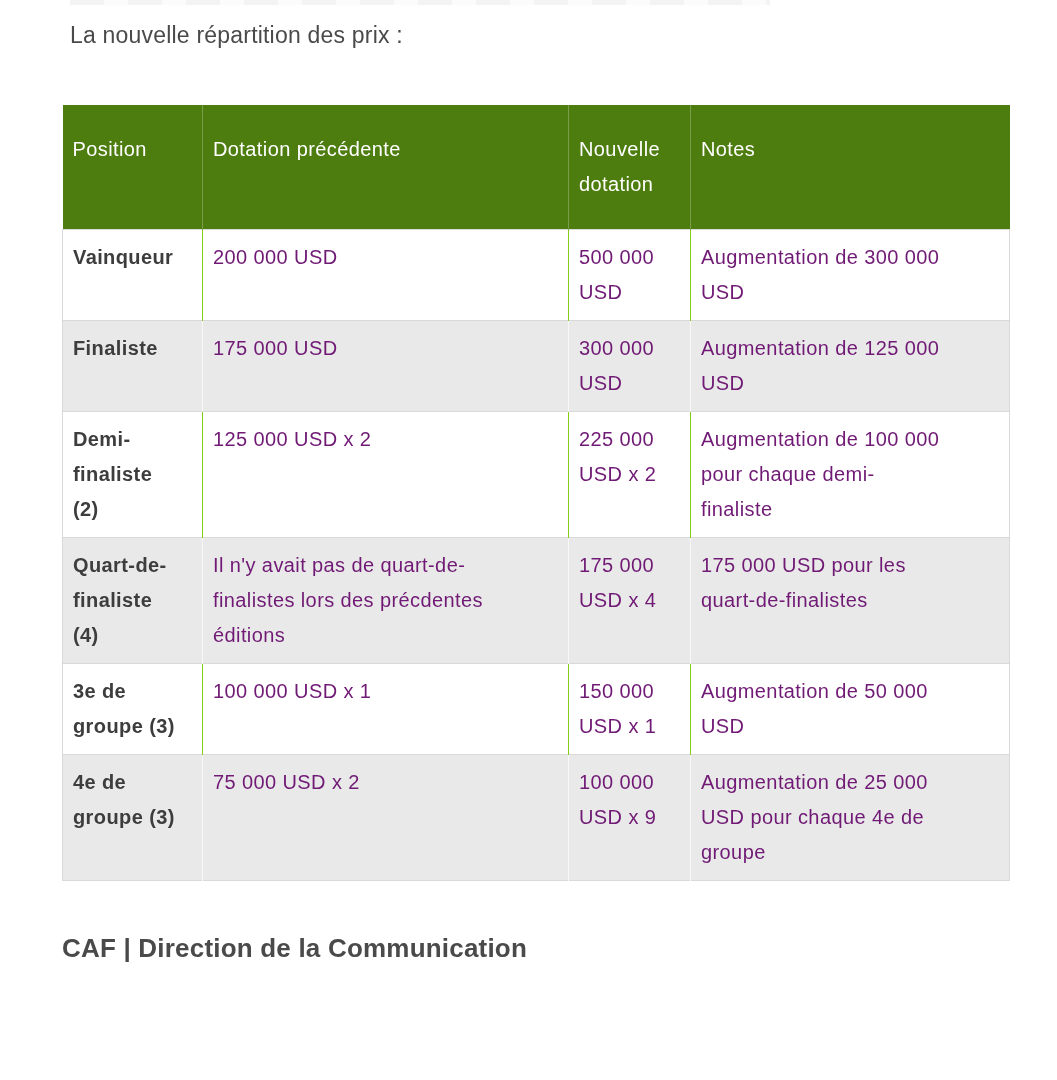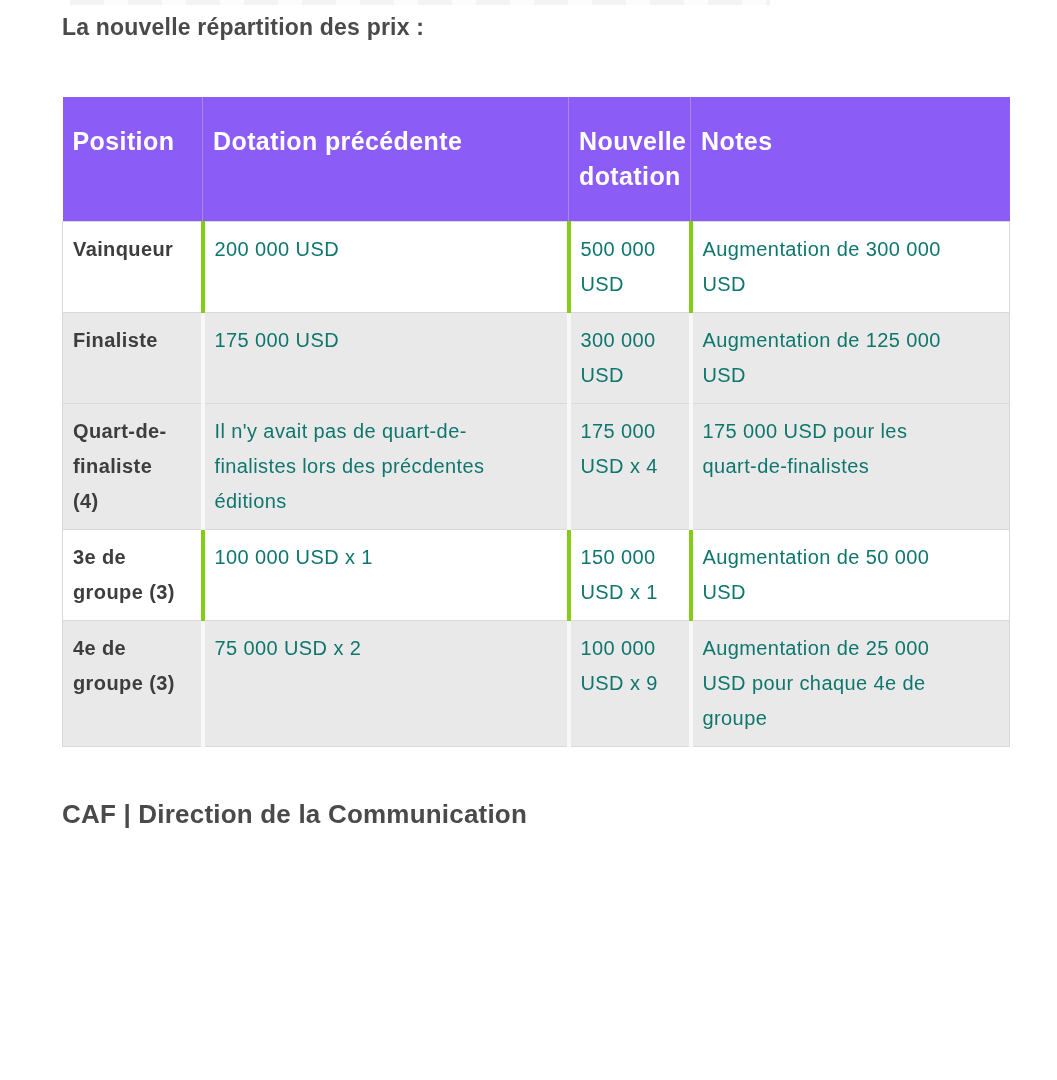--- a/index.html
+++ b/index.html
@@ -18,63 +18,63 @@
     padding: 12px 48px 0 62px;
   }
   .top-artifact {
     position: absolute;
     top: 0; left: 70px;
     width: 700px; height: 5px;
     background: repeating-linear-gradient(90deg, #f2f2f2 0 34px, #fbfbfb 34px 58px);
     opacity: 0.9;
   }
   h1.page-title {
-    margin: 0;
+    margin: 8px;
     font-size: 23px;
     line-height: 30px;
-    font-weight: bold;
+    font-weight: normal;
     color: #4a4a4a;
     letter-spacing: 0.2px;
     white-space: pre-line;
   }
   table.prize-table {
     margin-top: 55px;
     border-collapse: collapse;
     table-layout: fixed;
     width: 947px;
   }
   table.prize-table thead th {
-    background: #8b5cf6;
+    background: #4d7c0f;
     color: #ffffff;
     text-align: left;
     vertical-align: top;
-    font-size: 25px;
-    font-weight: bold;
+    font-size: 20px;
+    font-weight: normal;
     line-height: 35px;
     letter-spacing: 0.4px;
     padding: 27px 10px 27px 10px;
     white-space: pre-line;
   }
   table.prize-table thead th + th {
     border-left: 1px solid rgba(255,255,255,0.25);
   }
   table.prize-table tbody {
     border: 1px solid #d9d9d9;
     padding-left: 24px;
   }
   table.prize-table tbody td {
     vertical-align: top;
     font-size: 20px;
     line-height: 35px;
     letter-spacing: 0.4px;
-    color: #0f766e;
+    color: #701a75;
     padding: 10px 10px 10px 10px;
     white-space: pre-line;
     border-top: 1px solid #d9d9d9;
-    border-left: 4px solid #84cc16;
+    border-left: 1px solid #84cc16;
   }
   table.prize-table tbody td:first-child {
     border-left: none;
     font-weight: bold;
     color: #3d3d3d;
   }
   table.prize-table tbody tr.row-gray td {
     background: #e9e9e9;
     border-left-color: #f8f8f8;
   }
@@ -125,20 +125,31 @@
 USD</td>
       </tr>
       <tr class="row-gray">
         <td>Finaliste</td>
         <td>175 000 USD</td>
         <td>300 000
 USD</td>
         <td>Augmentation de 125 000
 USD</td>
       </tr>
+      <tr>
+        <td>Demi-
+finaliste
+(2)</td>
+        <td>125 000 USD x 2</td>
+        <td>225 000
+USD x 2</td>
+        <td>Augmentation de 100 000
+pour chaque demi-
+finaliste</td>
+      </tr>
       <tr class="row-gray">
         <td>Quart-de-
 finaliste
 (4)</td>
         <td>Il n'y avait pas de quart-de-
 finalistes lors des précdentes
 éditions</td>
         <td>175 000
 USD x 4</td>
         <td>175 000 USD pour les

